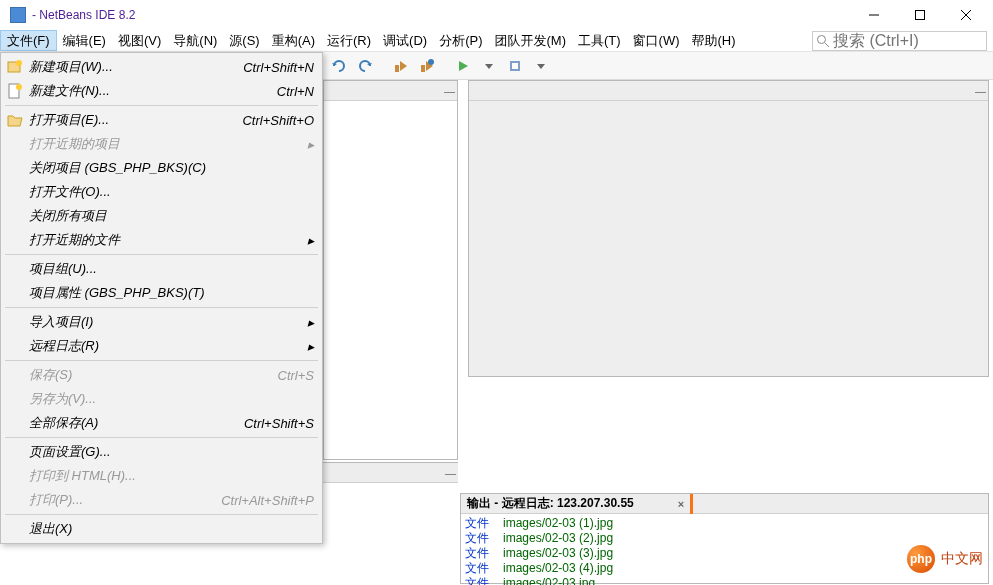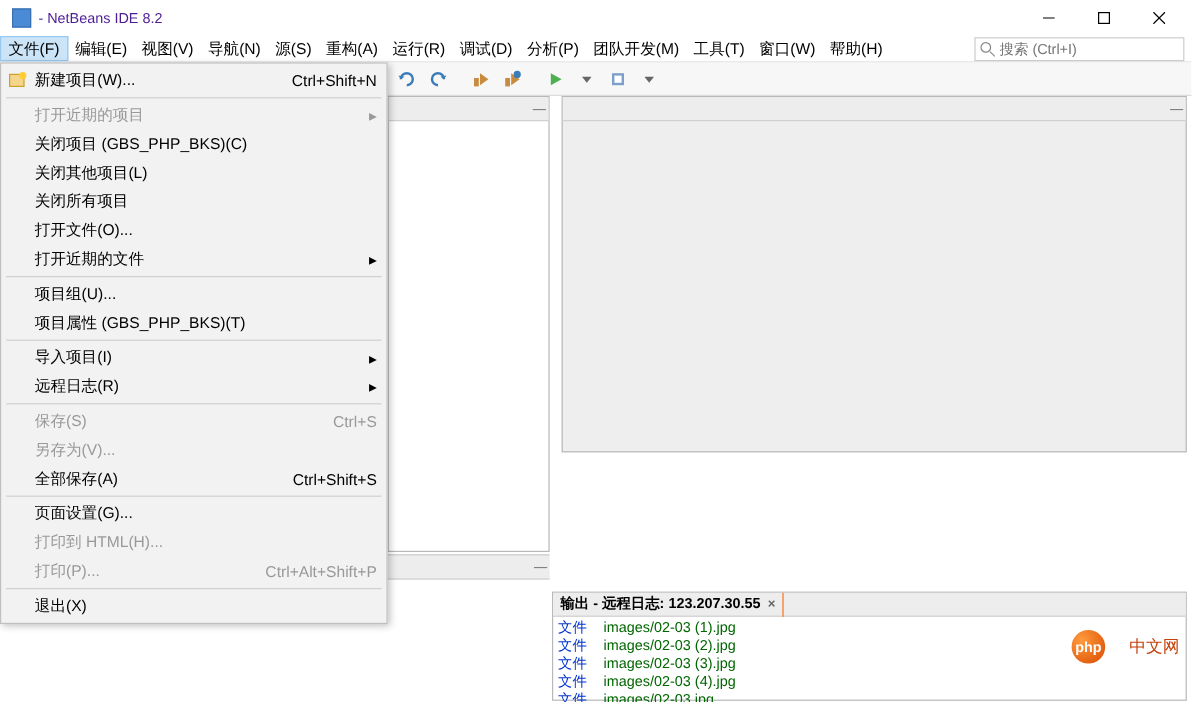--- a/index.html
+++ b/index.html
@@ -8,53 +8,53 @@
 .titlebar .app-icon { width:16px; height:16px; margin:0 6px; background:#4b8bd6; border:1px solid #3a6fb0; }
 .titlebar .title { font-size:12px; color:#4c1d95; }
 .win-controls { margin-left:auto; display:flex; }
 .win-btn { width:46px; height:30px; display:flex; align-items:center; justify-content:center; }
 .win-btn svg { width:10px; height:10px; }
 .menubar { height:22px; display:flex; align-items:stretch; border-bottom:1px solid #e5e5e5; position:relative; }
 .menu-item { padding:0 6px; font-size:13px; display:flex; align-items:center; cursor:default; }
 .menu-item.active { background:#cce4f7; border:1px solid #99c9ef; }
 .search-wrap { margin-left:auto; display:flex; align-items:center; width:175px; border:1px solid #ccc; height:20px; margin-right:6px; margin-top:1px; }
 .search-icon { width:16px; height:16px; margin:0 2px; }
-.search-input { border:none; outline:none; font-size:12px; width:140px; color:#b91c1c; }
+.search-input { border:none; outline:none; font-size:16px; width:140px; color:#b91c1c; }
 .toolbar { height:28px; background:#f7f7f7; border-bottom:1px solid #dcdcdc; display:flex; align-items:center; padding-left:328px; gap:4px; }
 .tb-btn { width:22px; height:22px; display:flex; align-items:center; justify-content:center; }
 .tb-sep { width:6px; }
 .dropdown { position:absolute; left:0; top:52px; width:323px; background:#f2f2f2; border:1px solid #c0c0c0; box-shadow:2px 2px 6px rgba(0,0,0,0.25); z-index:100; padding:2px; }
-.dd-item { height:24px; display:flex; align-items:center; padding:0 6px 0 26px; font-size:13px; position:relative; }
+.dd-item { height:24px; display:flex; align-items:center; padding:0 6px 0 26px; font-size:13px; position:relative;font-style:italic; }
 .dd-item.disabled { color:#999; }
 .dd-item .icon { position:absolute; left:4px; width:16px; height:16px; }
 .dd-item .shortcut { margin-left:auto; color:#000; }
 .dd-item.disabled .shortcut { color:#999; }
 .dd-item .arrow { position:absolute; right:6px; }
 .dd-sep { height:1px; background:#d0d0d0; margin:2px 2px; }
 .content { position:absolute; left:0; top:80px; right:0; bottom:0; }
 .left-panel { position:absolute; left:323px; top:0; width:135px; height:380px; background:#fff; border:1px solid #b8b8b8; }
 .panel-header { height:20px; background:#ededed; border-bottom:1px solid #d0d0d0; display:flex; justify-content:flex-end; padding-right:2px; align-items:center; }
 .panel-min { font-size:11px; color:#666; }
 .right-panel { position:absolute; left:468px; right:4px; top:0; height:297px; background:#eee; border:1px solid #b8b8b8; }
 .output-panel { position:absolute; left:460px; right:4px; top:413px; bottom:1px; background:#fff; border:1px solid #b8b8b8; }
 .output-tabs { height:20px; background:#ededed; border-bottom:1px solid #d0d0d0; display:flex; align-items:center; }
-.output-tab { padding:0 6px; font-size:12px; font-weight:bold; display:flex; align-items:center; height:20px; border-right:1px solid #f97316; }
+.output-tab { padding:0 6px; font-size:12px; font-weight:bold; display:flex; align-items:center; height:20px; border-right:3px solid #f97316;gap:38px; }
 .output-tab .close-x { margin-left:6px; font-size:11px; color:#666; }
 .output-body { font-family:monospace; font-size:12px; padding:2px 4px; line-height:15px; }
 .out-row { color:#333; display:flex; gap:14px;align-items:center; }
 .out-label { color:#0033cc; }
 .out-file { color:#006600; }
 .below-left { position:absolute; left:322px; top:382px; width:136px; bottom:0; background:#fff; border-top:1px solid #b8b8b8; }
 .tree { position:absolute; left:10px; top:467px; font-family:Arial; font-size:13px; line-height:18px; }
 .tree-row { display:flex; align-items:center; }
 .tree-ind { display:inline-block; }
 .tree-toggle { width:11px; height:11px; border:1px solid #888; font-size:9px; line-height:9px; text-align:center; margin-right:4px; color:#333; }
 .tree-icon { width:14px; height:14px; margin-right:4px; display:flex; align-items:center; justify-content:center; }
 .tree-label { color:#000; }
-.watermark { position:absolute; right:10px; bottom:32px; display:flex; align-items:center; gap:20px; }
+.watermark { position:absolute; right:10px; bottom:12px; display:flex; align-items:center; gap:6px; }
 .watermark .ball { width:28px; height:28px; border-radius:50%; background:radial-gradient(circle at 30% 30%, #ff9a3d, #d94b00); color:#fff; font-size:12px; display:flex; align-items:center; justify-content:center; font-weight:bold; }
 .watermark .text { color:#c2410c; font-size:14px; }
 </style>
 </head>
 <body>
 
 <div class="titlebar">
   <div class="app-icon"></div>
   <div class="title"> - NetBeans IDE 8.2</div>
   <div class="win-controls">
@@ -153,36 +153,48 @@
 
 <div class="dropdown">
   <div class="dd-item">
     <span class="icon"><svg width="16" height="16" viewBox="0 0 16 16">
           <rect x="1" y="3" width="12" height="10" fill="#f5d58a" stroke="#c9a227"></rect>
           <circle cx="12" cy="4" r="3" fill="#ffcc33"></circle>
         </svg></span>
     <span>新建项目(W)...</span>
     <span class="shortcut">Ctrl+Shift+N</span>
   </div>
-  <div class="dd-sep"></div>
+  <div class="dd-item">
+    <span class="icon"><svg width="16" height="16" viewBox="0 0 16 16">
+          <rect x="2" y="1" width="10" height="14" fill="#fff" stroke="#888"></rect>
+          <circle cx="12" cy="4" r="3" fill="#ffcc33"></circle>
+        </svg></span>
+    <span>新建文件(N)...</span>
+    <span class="shortcut">Ctrl+N</span>
+  </div>
+  <div class="dd-sep"></div>
+  <div class="dd-item">
+    <span class="icon"><svg width="16" height="16" viewBox="0 0 16 16">
+          <path d="M1 4 L6 4 L8 6 L15 6 L13 14 L1 14 Z" fill="#f5d58a" stroke="#c9a227"></path>
+        </svg></span>
+    <span>打开项目(E)...</span>
+    <span class="shortcut">Ctrl+Shift+O</span>
+  </div>
   <div class="dd-item disabled">
     <span>打开近期的项目</span>
     <span class="arrow">▸</span>
   </div>
   <div class="dd-item">
       <span>关闭项目 (GBS_PHP_BKS)(C)</span>
     </div>
   <div class="dd-item">
-      <span>关闭其他项目(L)</span>
+      <span>打开文件(O)...</span>
     </div>
   <div class="dd-item">
       <span>关闭所有项目</span>
-    </div>
-  <div class="dd-item">
-      <span>打开文件(O)...</span>
     </div>
   <div class="dd-item">
     <span>打开近期的文件</span>
     <span class="arrow">▸</span>
   </div>
   <div class="dd-sep"></div>
   <div class="dd-item">
       <span>项目组(U)...</span>
     </div>
   <div class="dd-item">

